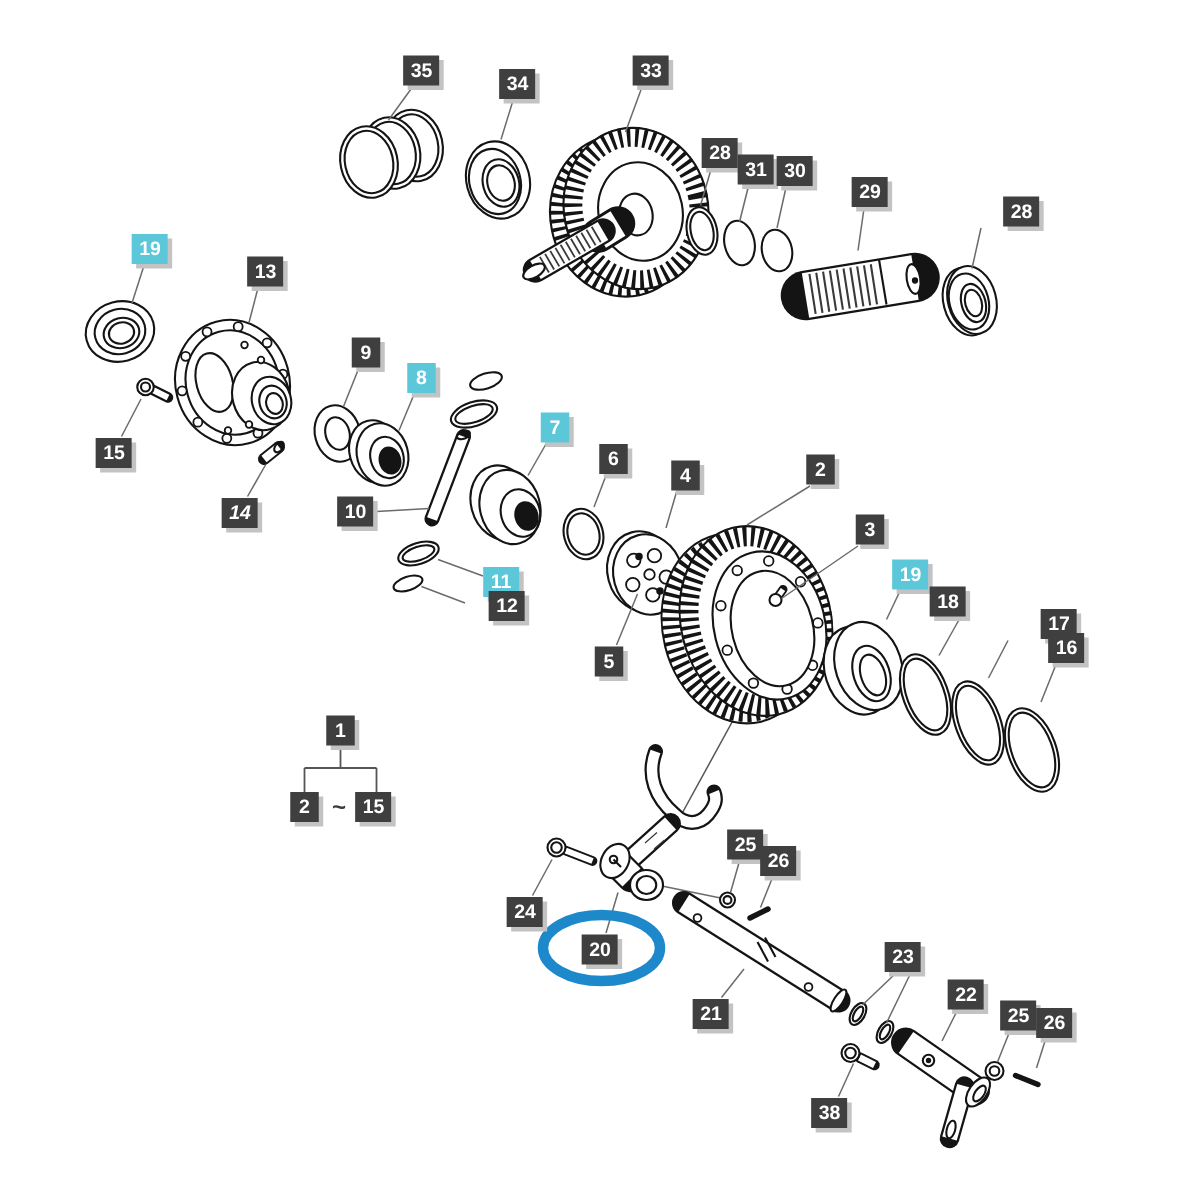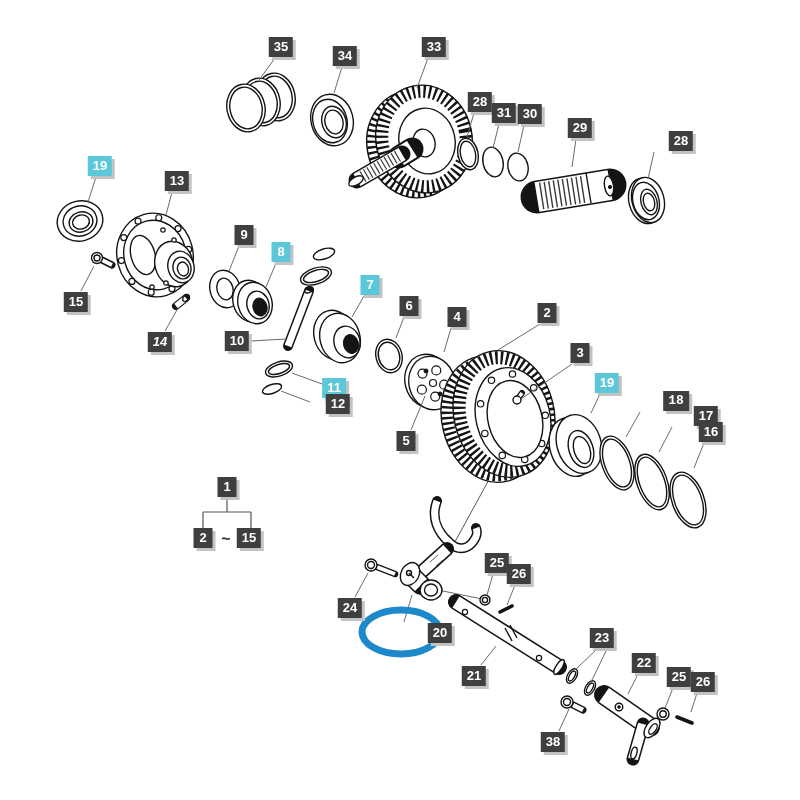--- a/index.html
+++ b/index.html
@@ -380,30 +380,30 @@
       <div class="plabel dark" style="left: 237px; top: 341px;">10</div>
       <div class="plabel cyan" style="left: 370px; top: 285px;">7</div>
       <div class="plabel dark" style="left: 409px; top: 306px;">6</div>
       <div class="plabel dark" style="left: 457px; top: 317px;">4</div>
       <div class="plabel dark" style="left: 547px; top: 313px;">2</div>
       <div class="plabel dark" style="left: 580px; top: 353px;">3</div>
       <div class="plabel cyan" style="left: 334px; top: 388px;">11</div>
       <div class="plabel dark" style="left: 322px; top: 404px; margin-left: 16px;">12</div>
       <div class="plabel dark" style="left: 406px; top: 441px;">5</div>
       <div class="plabel cyan" style="left: 607px; top: 383px;">19</div>
-      <div class="plabel dark" style="left: 676px; top: 401px; font-family: Liberation Mono, monospace;">18</div>
+      <div class="plabel dark" style="left: 632px; top: 401px;">18</div>
       <div class="plabel dark" style="left: 706px; top: 416px;">17</div>
       <div class="plabel dark" style="left: 711px; top: 432px;">16</div>
       <div class="plabel dark" style="left: 227px; top: 487px;">1</div>
       <div class="plabel dark" style="left: 203px; top: 538px;">2</div>
       <div class="plabel dark" style="left: 249px; top: 538px;">15</div>
       <div class="plabel dark" style="left: 350px; top: 608px;">24</div>
       <div class="plabel dark" style="left: 497px; top: 563px;">25</div>
       <div class="plabel dark" style="left: 519px; top: 574px;">26</div>
-      <div class="plabel dark" style="left: 400px; top: 633px; margin-left: 40px;">20</div>
+      <div class="plabel dark" style="left: 400px; top: 633px;">20</div>
       <div class="plabel dark" style="left: 474px; top: 676px;">21</div>
       <div class="plabel dark" style="left: 602px; top: 638px;">23</div>
       <div class="plabel dark" style="left: 644px; top: 663px;">22</div>
       <div class="plabel dark" style="left: 679px; top: 677px;">25</div>
       <div class="plabel dark" style="left: 703px; top: 682px;">26</div>
       <div class="plabel dark" style="left: 553px; top: 742px;">38</div>
     </div>
 </div>
 
 </body></html>

